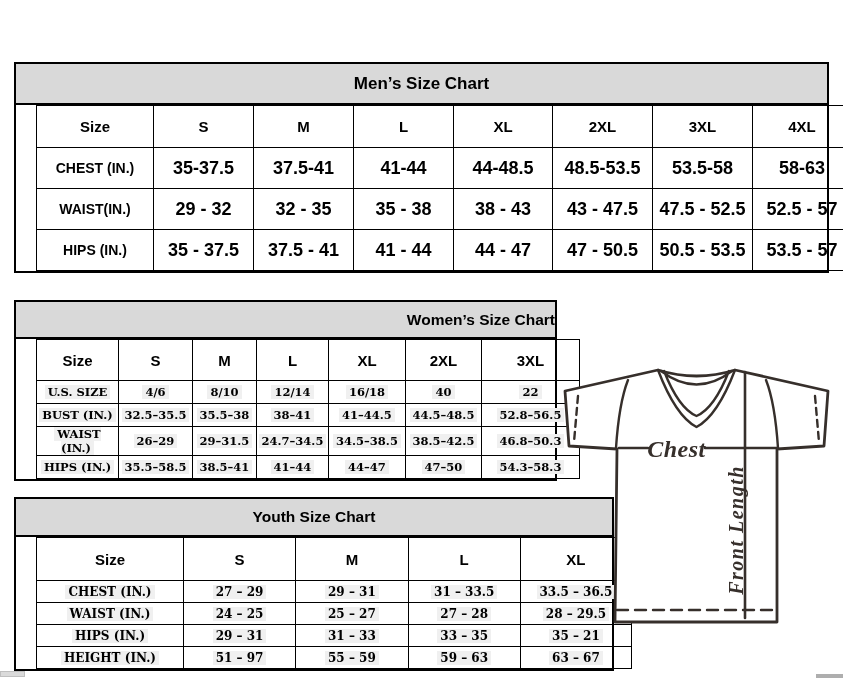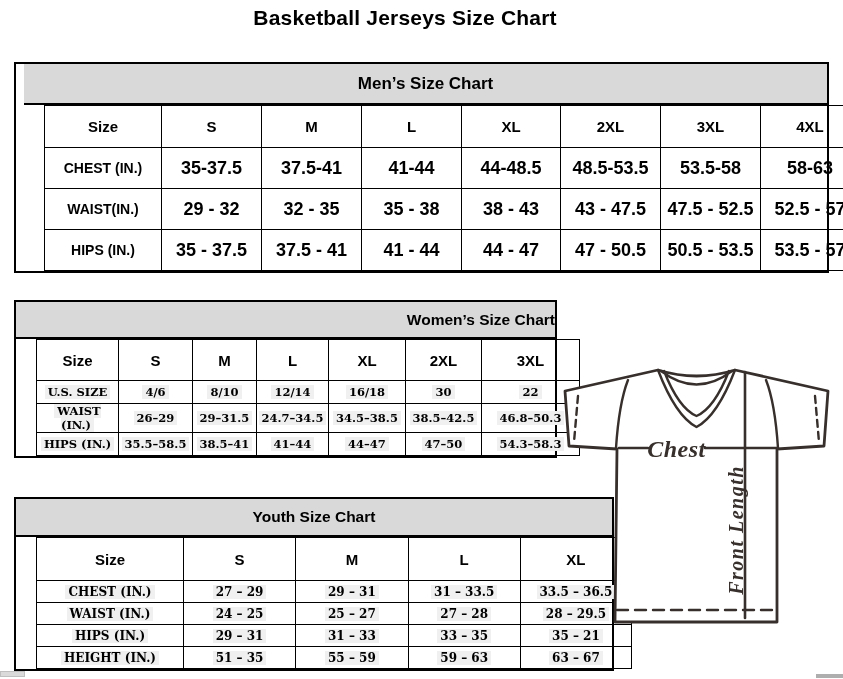--- a/index.html
+++ b/index.html
@@ -2,21 +2,21 @@
 <html><head>
 <meta charset="utf-8">
 <style>
   html,body{margin:0;padding:0;background:#ffffff;}
   #stage{position:relative;width:843px;height:679px;background:#fff;overflow:hidden;
          font-family:"Liberation Sans",sans-serif;color:#000;}
   .page-title{position:absolute;top:6px;left:0;width:810px;text-align:center;
               font-size:21px;font-weight:bold;letter-spacing:.2px;}
   .chart-box{position:absolute;border:2px solid #000;background:#fff;box-sizing:border-box;}
   .band{background:#d9d9d9;border-bottom:2px solid #000;text-align:center;font-weight:bold;}
-  #mens-box{left:14px;top:62px;width:815px;padding-left:8px;}
+  #mens-box{left:14px;top:62px;width:815px;}
   #mens-box .band{height:39px;line-height:39px;font-size:17px;}
   #womens-box{left:14px;top:300px;width:543px;}
   #womens-box .band{height:35px;line-height:35px;font-size:15.5px;text-align:right;}
   #youth-box{left:14px;top:497px;width:600px;}
   #youth-box .band{height:36px;line-height:36px;font-size:15.5px;}
   table.sizes{width:100%;border-collapse:collapse;table-layout:fixed;margin-left:20px;}
   table.sizes th,table.sizes td{border:1.5px solid #000;text-align:center;vertical-align:middle;
                                 font-weight:bold;padding:0;overflow:hidden;}
   .mens thead tr{height:42px;} .mens tbody tr{height:41px;}
   .mens thead th{font-size:15px;} .mens td{font-size:18px;} .mens th.rowlabel{font-size:14px;}
@@ -30,21 +30,20 @@
   #jersey{position:absolute;left:553px;top:358px;width:290px;height:272px;}
   .frag{position:absolute;}
   #frag-left{left:0;top:671px;width:25px;height:6px;background:#dadada;border:1px solid #bfbfbf;box-sizing:border-box;}
   #frag-right{left:816px;top:674px;width:27px;height:4px;background:#aeaeae;}
 </style>
 </head>
 <body>
 
 <div id="stage">
 
-  <div class="page-title">Basketball Jerseys Size Chart</div>
 
   <div id="mens-box" class="chart-box">
     <div class="band">Men’s Size Chart</div>
     <table class="sizes mens">
         <colgroup>
           <col style="width: 117px;">
           <col style="width: 100px;">
           <col style="width: 100px;">
           <col style="width: 100px;">
           <col style="width: 99px;">
@@ -122,22 +121,31 @@
             <th>3XL</th>
           </tr>
         </thead>
         <tbody>
           <tr>
             <th class="rowlabel"><span class="cell-text">U.S. SIZE</span></th>
             <td><span class="cell-text">4/6</span></td>
             <td><span class="cell-text">8/10</span></td>
             <td><span class="cell-text">12/14</span></td>
             <td><span class="cell-text">16/18</span></td>
-            <td><span class="cell-text">30</span></td>
+            <td><span class="cell-text">40</span></td>
             <td><span class="cell-text">22</span></td>
+          </tr>
+          <tr>
+            <th class="rowlabel"><span class="cell-text">BUST (IN.)</span></th>
+            <td><span class="cell-text">32.5–35.5</span></td>
+            <td><span class="cell-text">35.5–38</span></td>
+            <td><span class="cell-text">38–41</span></td>
+            <td><span class="cell-text">41–44.5</span></td>
+            <td><span class="cell-text">44.5–48.5</span></td>
+            <td><span class="cell-text">52.8–56.5</span></td>
           </tr>
           <tr>
             <th class="rowlabel"><span class="cell-text">WAIST (IN.)</span></th>
             <td><span class="cell-text">26–29</span></td>
             <td><span class="cell-text">29–31.5</span></td>
             <td><span class="cell-text">24.7–34.5</span></td>
             <td><span class="cell-text">34.5–38.5</span></td>
             <td><span class="cell-text">38.5–42.5</span></td>
             <td><span class="cell-text">46.8–50.3</span></td>
           </tr>
@@ -190,21 +198,21 @@
           </tr>
           <tr>
             <th class="rowlabel"><span class="cell-text">HIPS (IN.)</span></th>
             <td><span class="cell-text">29 – 31</span></td>
             <td><span class="cell-text">31 – 33</span></td>
             <td><span class="cell-text">33 – 35</span></td>
             <td><span class="cell-text">35 – 21</span></td>
           </tr>
           <tr>
             <th class="rowlabel"><span class="cell-text">HEIGHT (IN.)</span></th>
-            <td><span class="cell-text">51 – 35</span></td>
+            <td><span class="cell-text">51 – 97</span></td>
             <td><span class="cell-text">55 – 59</span></td>
             <td><span class="cell-text">59 – 63</span></td>
             <td><span class="cell-text">63 – 67</span></td>
           </tr>
         </tbody>
       </table>
   </div>
 
   <svg id="jersey" viewBox="0 0 290 272">
     <g fill="none" stroke="#362f2b" stroke-width="2.8" stroke-linejoin="round" stroke-linecap="round">

